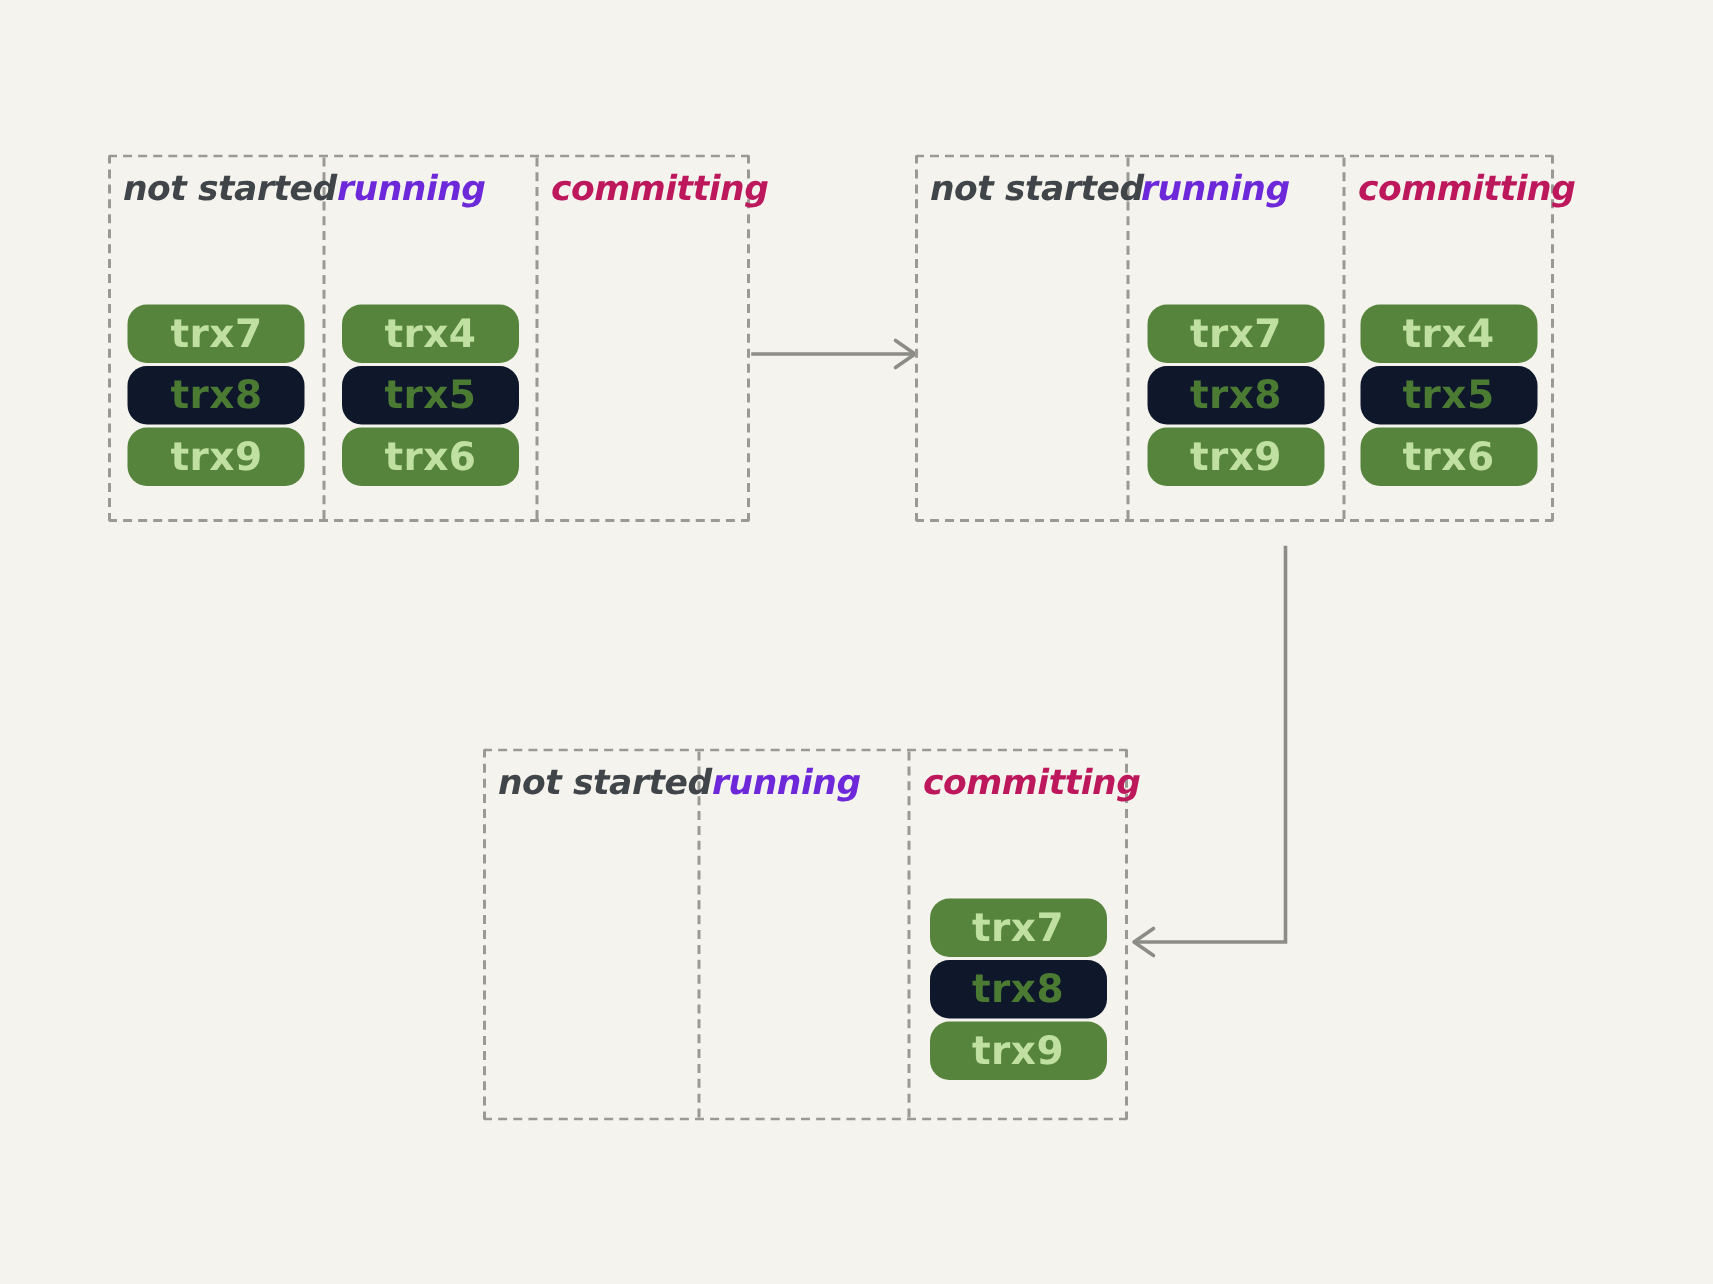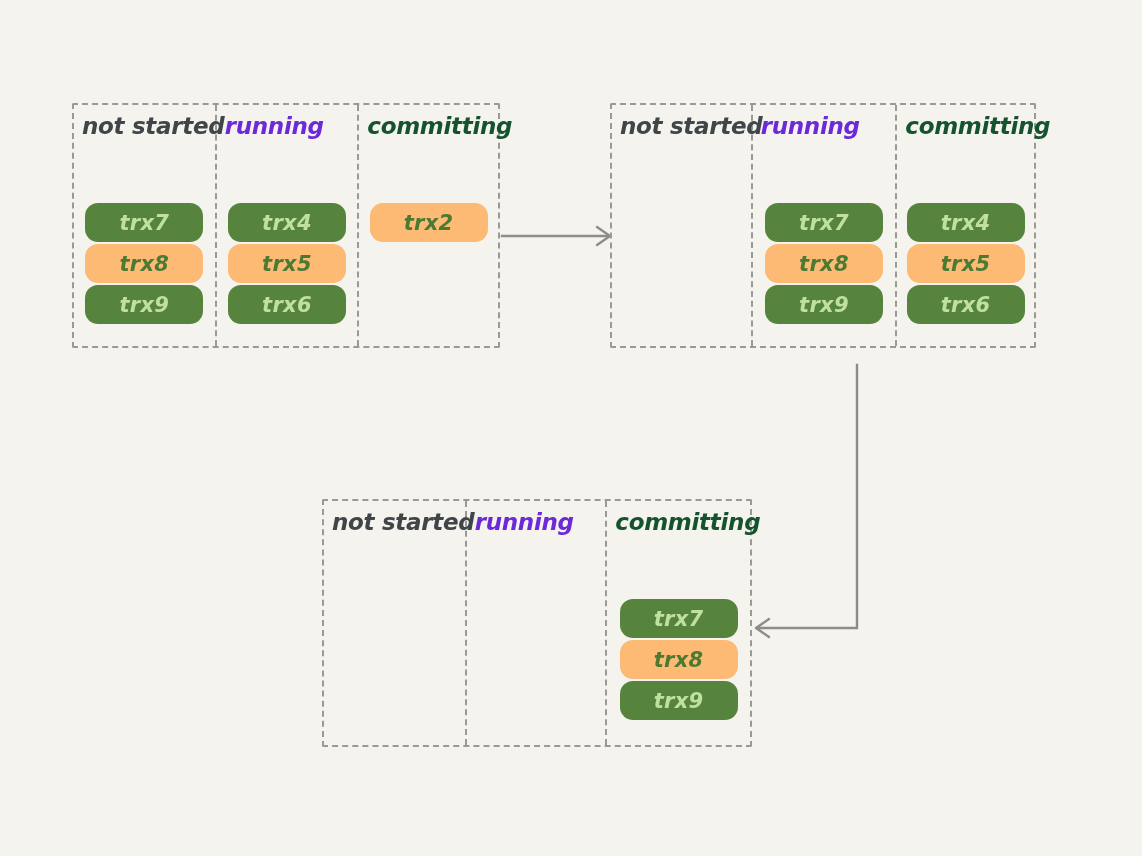--- a/index.html
+++ b/index.html
@@ -49,49 +49,48 @@
     white-space: nowrap;
     font-family: "DejaVu Sans", sans-serif;
     font-size: 23px;
     font-weight: 700;
     font-style: italic;
     letter-spacing: -0.3px;
     line-height: 1;
   }
   .label-not-started { color: #3f4548; }
   .label-running     { color: #6d28d9; }
-  .label-committing  { color: #14532d; }
+  .label-committing  { color: #be185d; }
 
   .stack {
     position: absolute;
     top: 98px;
     left: 50%;
     transform: translateX(-50%);
     display: flex;
     flex-direction: column;
     align-items: center;
   }
   .pill {
     width: 118px;
     height: 39px;
     margin-bottom: 2px;
     border-radius: 13px;
     display: flex;
     align-items: center;
     justify-content: center;
     font-family: "DejaVu Sans", sans-serif;
-    font-size: 21px;
+    font-size: 26px;
     font-weight: 700;
-    font-style: italic;
     letter-spacing: 0.3px;
     box-sizing: border-box;
   }
   .pill:last-child { margin-bottom: 0; }
   .pill-dark  { background: #57843c; color: #bfe0a0; }
-  .pill-light { background: #fdba74; color: #4b7a33; }
+  .pill-light { background: #0f172a; color: #4b7a33; }
 
   
   svg.arrows {
     position: absolute;
     left: 0; top: 0;
     width: 1142px;
     height: 856px;
     pointer-events: none;
   }
   .arrow-path {
@@ -143,21 +142,20 @@
       <div class="stack">
         <div class="pill pill-dark">trx4</div>
         <div class="pill pill-light">trx5</div>
         <div class="pill pill-dark">trx6</div>
       </div>
     </div>
 
     <div class="column" style="width:140px;">
       <div class="col-label label-committing">committing</div>
       <div class="stack">
-        <div class="pill pill-light">trx2</div>
       </div>
     </div>
   </div>
 
   <div class="group" style="left:610px; top:103px; width:426px; height:245px;">
 
     <div class="column" style="width:142px;">
       <div class="col-label label-not-started">not started</div>
     </div>
 

